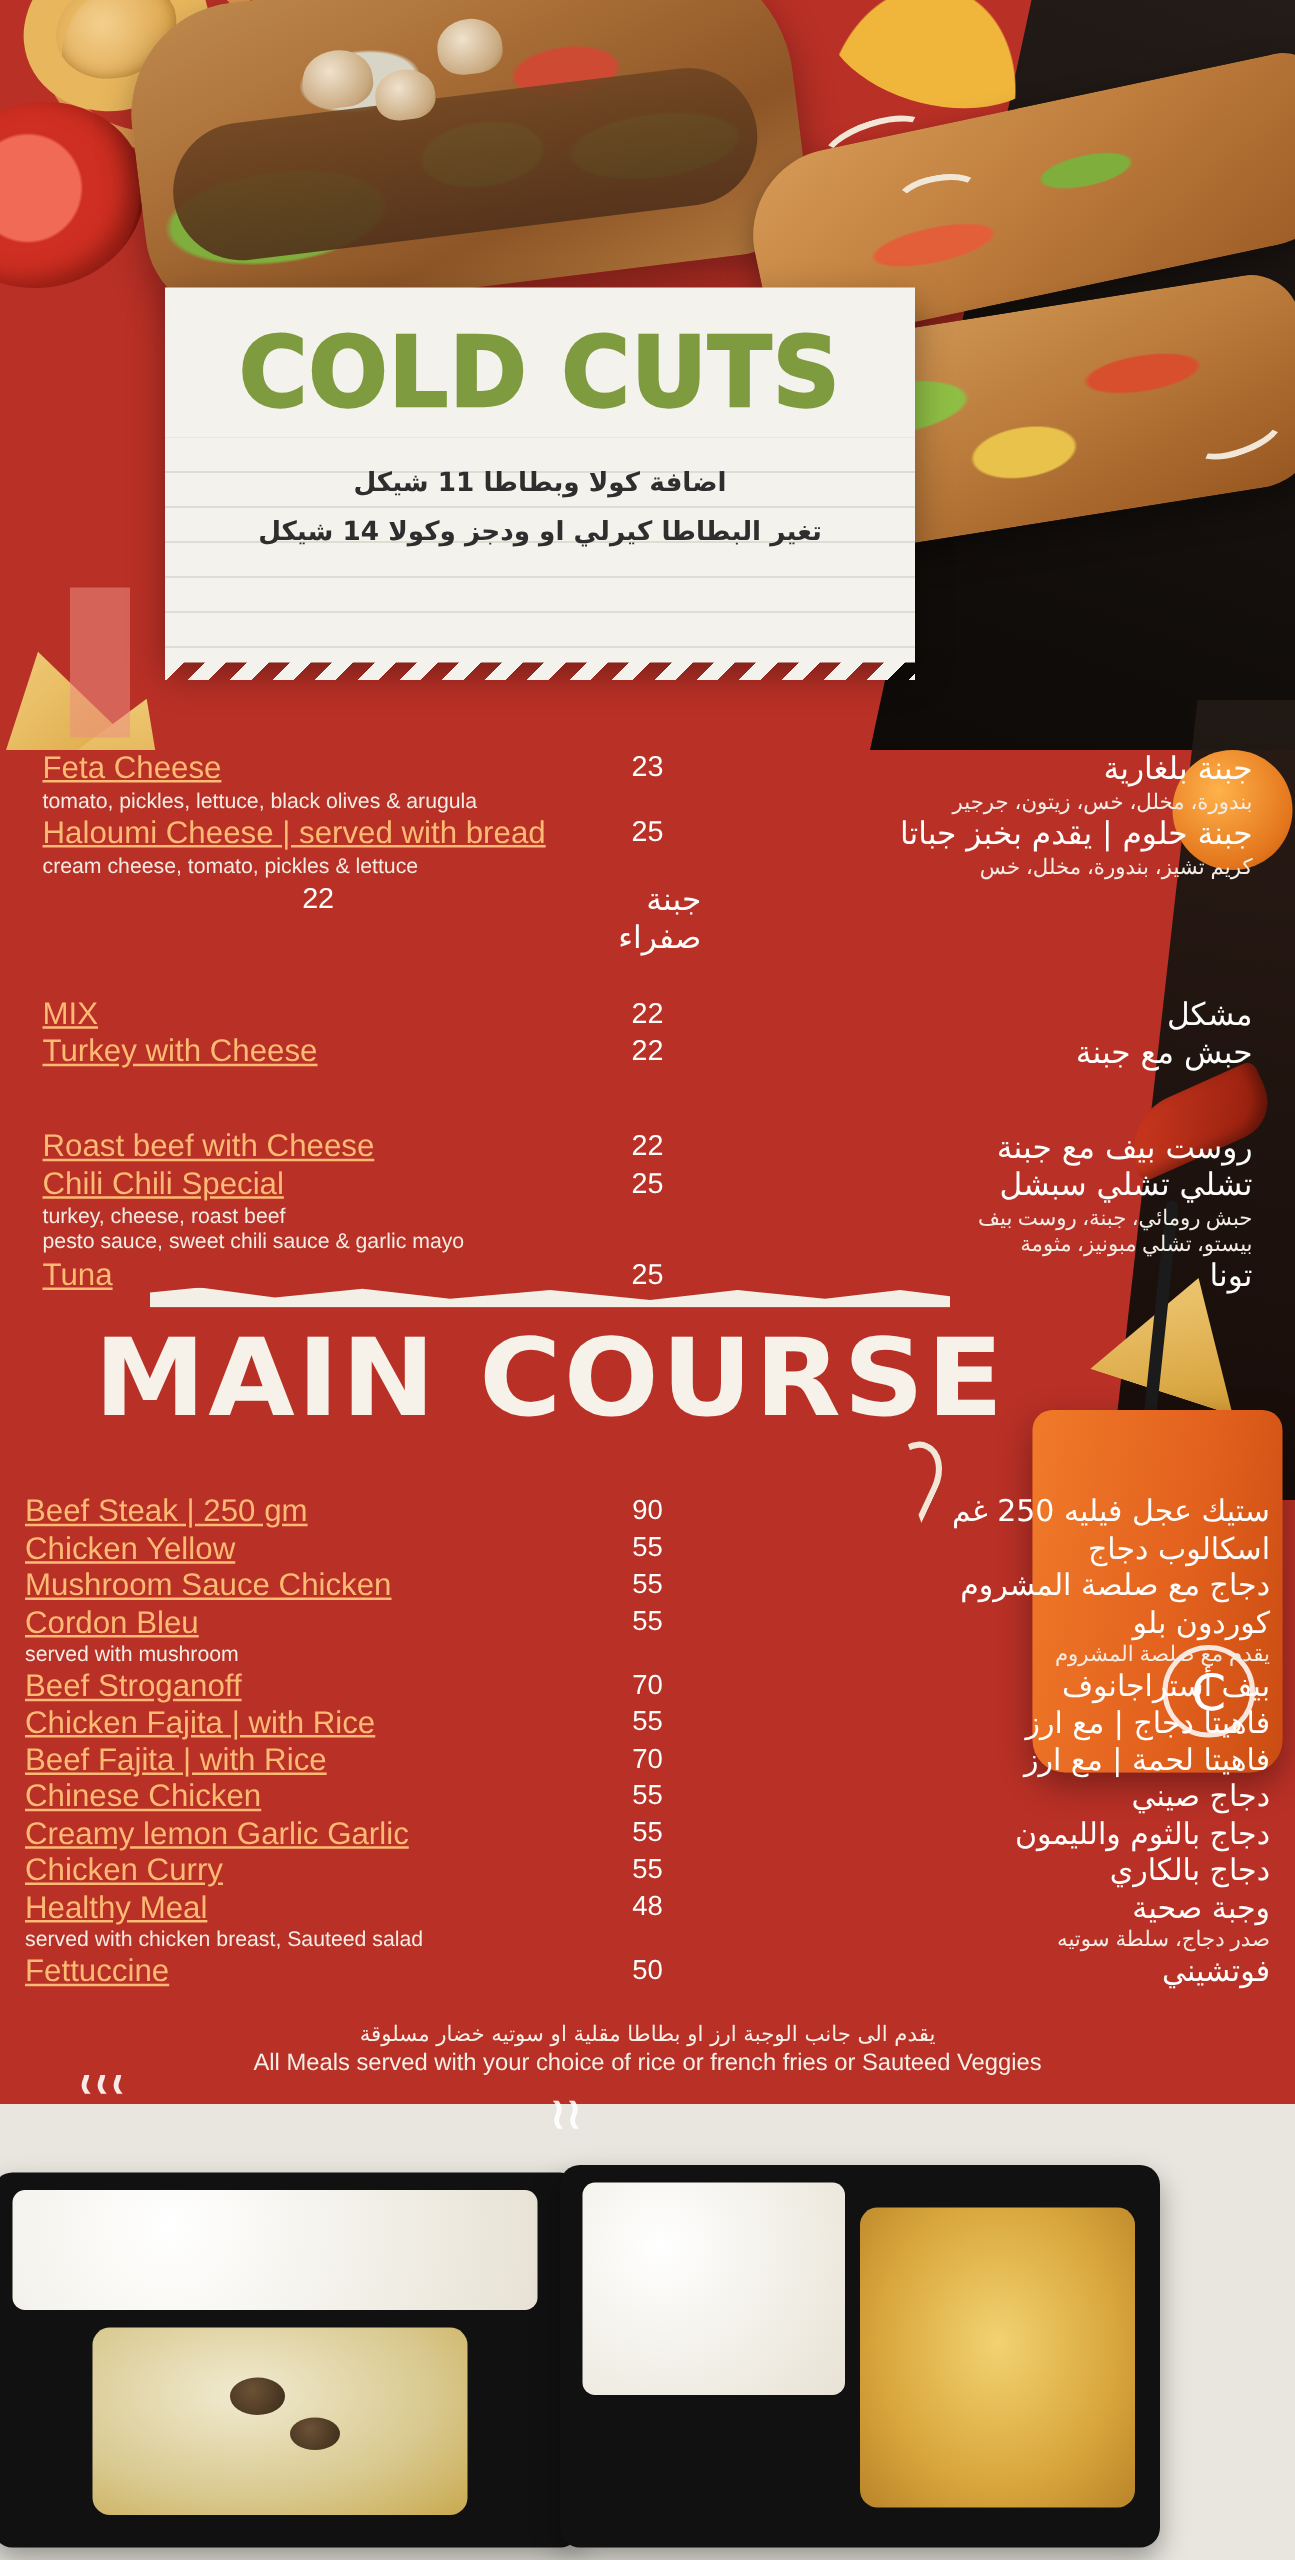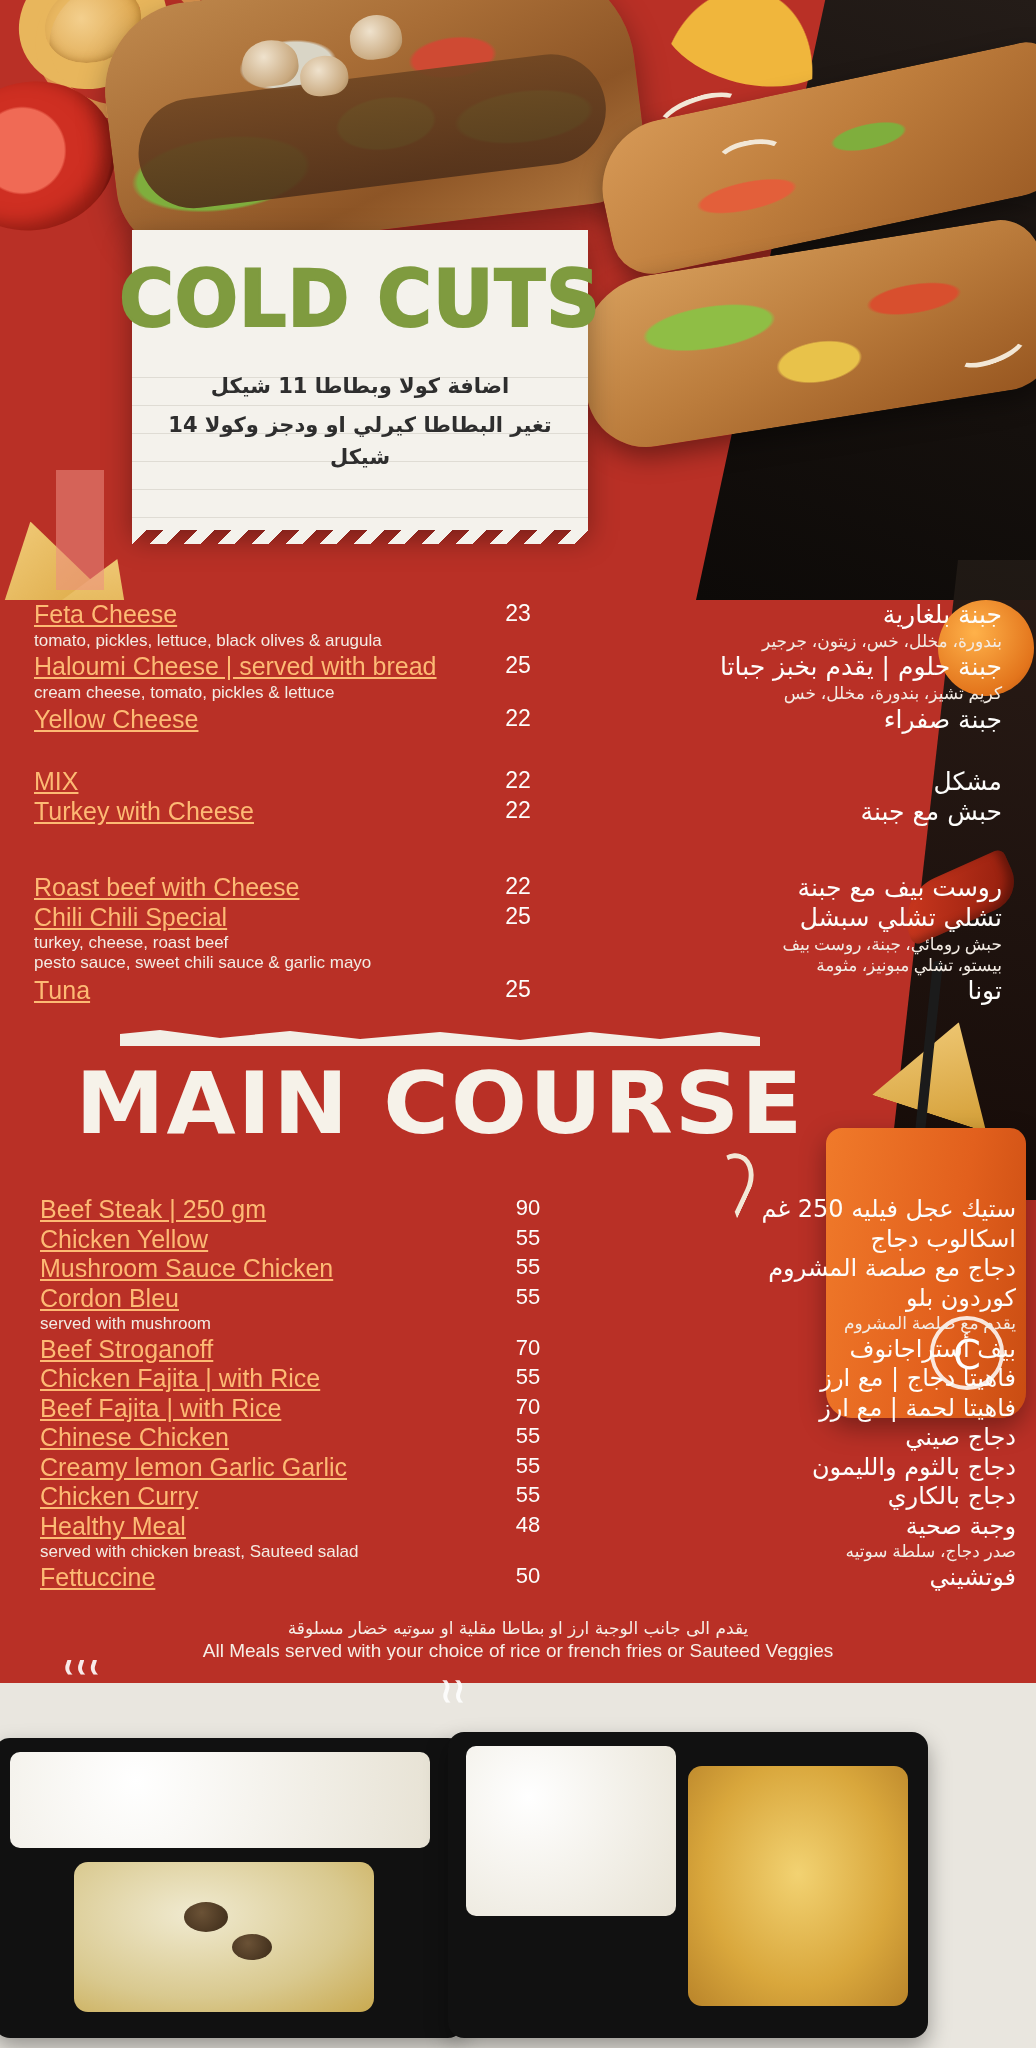--- a/index.html
+++ b/index.html
@@ -110,21 +110,21 @@
   
   .swirl {
     position:absolute; right: 190px; top:-36px; width: 190px; height: 120px;
     background: radial-gradient(ellipse at 50% 100%, #f0b63c 0 55%, transparent 56%);
     border-radius: 50%;
     transform: rotate(14deg);
   }
 
   
   .title-card {
-    position: absolute; left: 132px; top: 230px; width: 456px; height: 300px;
+    position: absolute; left: 132px; top: 230px; width: 600px; height: 300px;
     background: #f4f2ec;
     box-shadow: 0 10px 26px rgba(0,0,0,.35);
   }
   .title-card::after{
     content:""; position:absolute; left:0; bottom:-14px; width:100%; height:16px;
     background:
       repeating-linear-gradient(135deg,#f4f2ec 0 12px, transparent 12px 24px);
   }
   .title-card .ruled {
     position:absolute; left:0; right:0; top:120px; height:180px;
@@ -229,21 +229,21 @@
     border: 5px solid #f2e7d6;
     border-radius: 50% 50% 0 50%;
     border-left-color: transparent; border-bottom-color: transparent;
     transform: rotate(25deg);
   }
 
   
   .mc-list {
     position: absolute; left: 0; top: 1195px; width: 1036px;
   }
-  .mc-list .row { grid-template-columns: 1fr 86px 1fr; padding: 0 20px; margin-left: 20px; }
+  .mc-list .row { grid-template-columns: 1fr 86px 1fr; padding: 0 20px; }
   .mc-list .name { font-size: 25px; }
   .mc-list .name-ar { font-size: 24px; }
   .mc-list .price { font-size: 22px; }
 
   .footnotes {
     position: absolute; left: 0; top: 1618px; width: 1036px; text-align: center;
   }
   .fn-ar { direction: rtl; font-size: 17px; color: #f6efe7; font-family:"DejaVu Sans", sans-serif; }
   .fn-en { font-size: 19px; color: #f6efe7; margin-top: 2px; }
 
@@ -395,23 +395,20 @@
       <div class="desc">cream cheese, tomato, pickles &amp; lettuce</div>
     </div>
     <div class="price">25</div>
     <div class="ar">
       <div class="name-ar">جبنة حلوم | يقدم بخبز جباتا</div>
       <div class="desc-ar">كريم تشيز، بندورة، مخلل، خس</div>
     </div>
   </div>
 
   <div class="row">
-    <div class="en">
-      <div class="name">Yellow Cheese</div>
-    </div>
     <div class="price">22</div>
     <div class="ar">
       <div class="name-ar">جبنة صفراء</div>
     </div>
   </div>
 
   <div style="height:32px;"></div>
 
   <div class="row">
     <div class="en">

